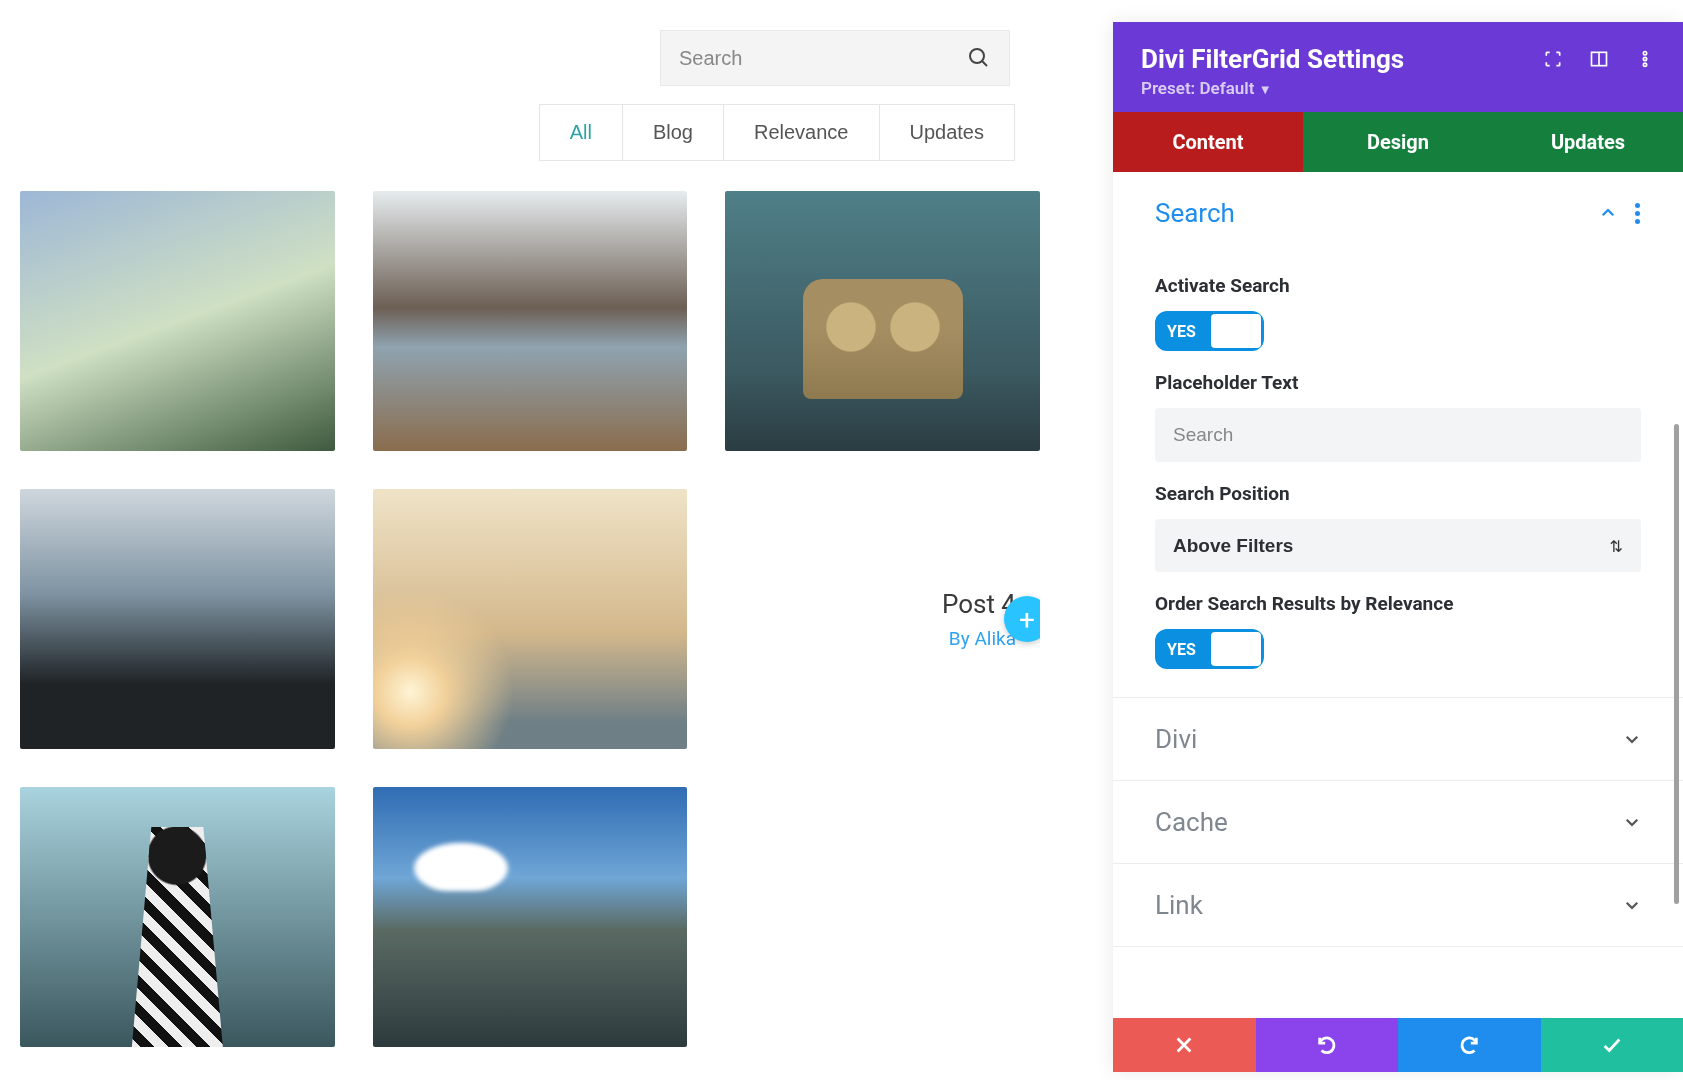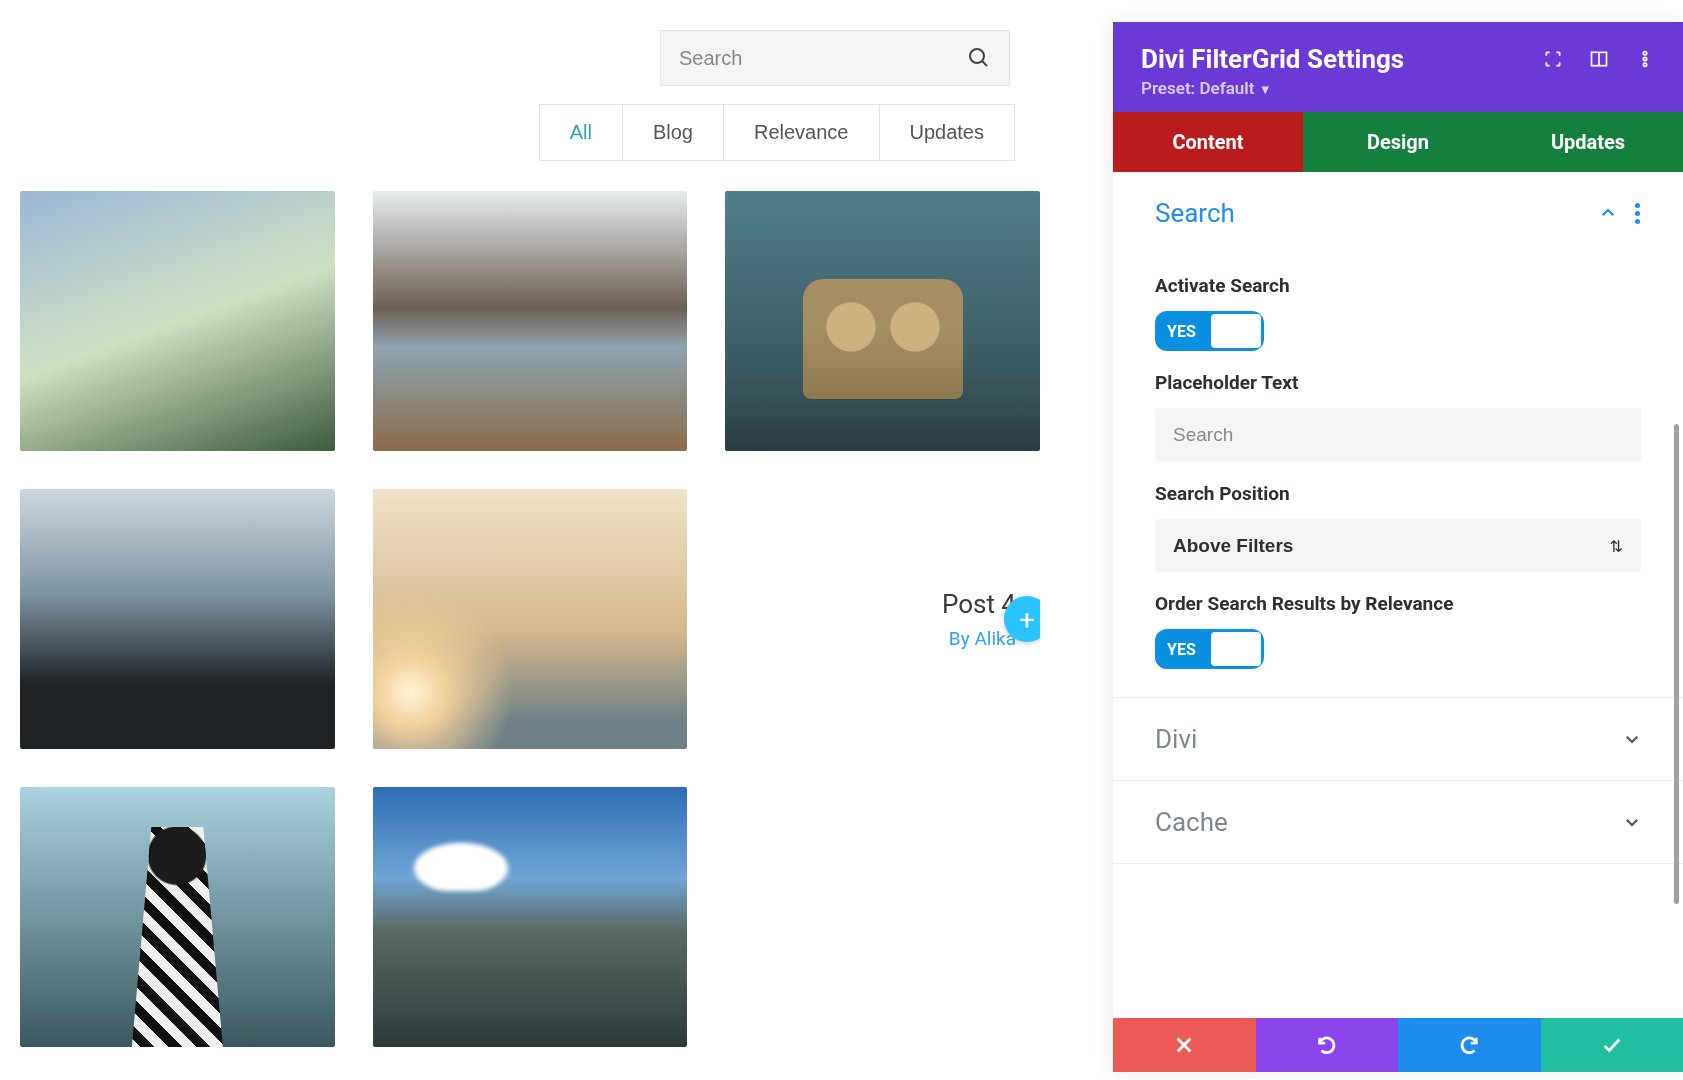--- a/index.html
+++ b/index.html
@@ -350,20 +350,30 @@
       <div class="section-head">
         <div class="sh-title">Cache</div>
         <div class="chev gray">
           <svg viewBox="0 0 24 24">
               <polyline points="5 9 12 16 19 9"></polyline>
             </svg>
         </div>
       </div>
     </div>
 
+    <div class="section">
+      <div class="section-head">
+        <div class="sh-title">Link</div>
+        <div class="chev gray">
+          <svg viewBox="0 0 24 24">
+              <polyline points="5 9 12 16 19 9"></polyline>
+            </svg>
+        </div>
+      </div>
+    </div>
   </div>
 
   <div class="panel-foot">
     <div class="foot-btn fb-close">
       <svg viewBox="0 0 24 24">
           <line x1="5" y1="5" x2="19" y2="19"></line>
           <line x1="19" y1="5" x2="5" y2="19"></line>
         </svg>
     </div>
     <div class="foot-btn fb-undo">

